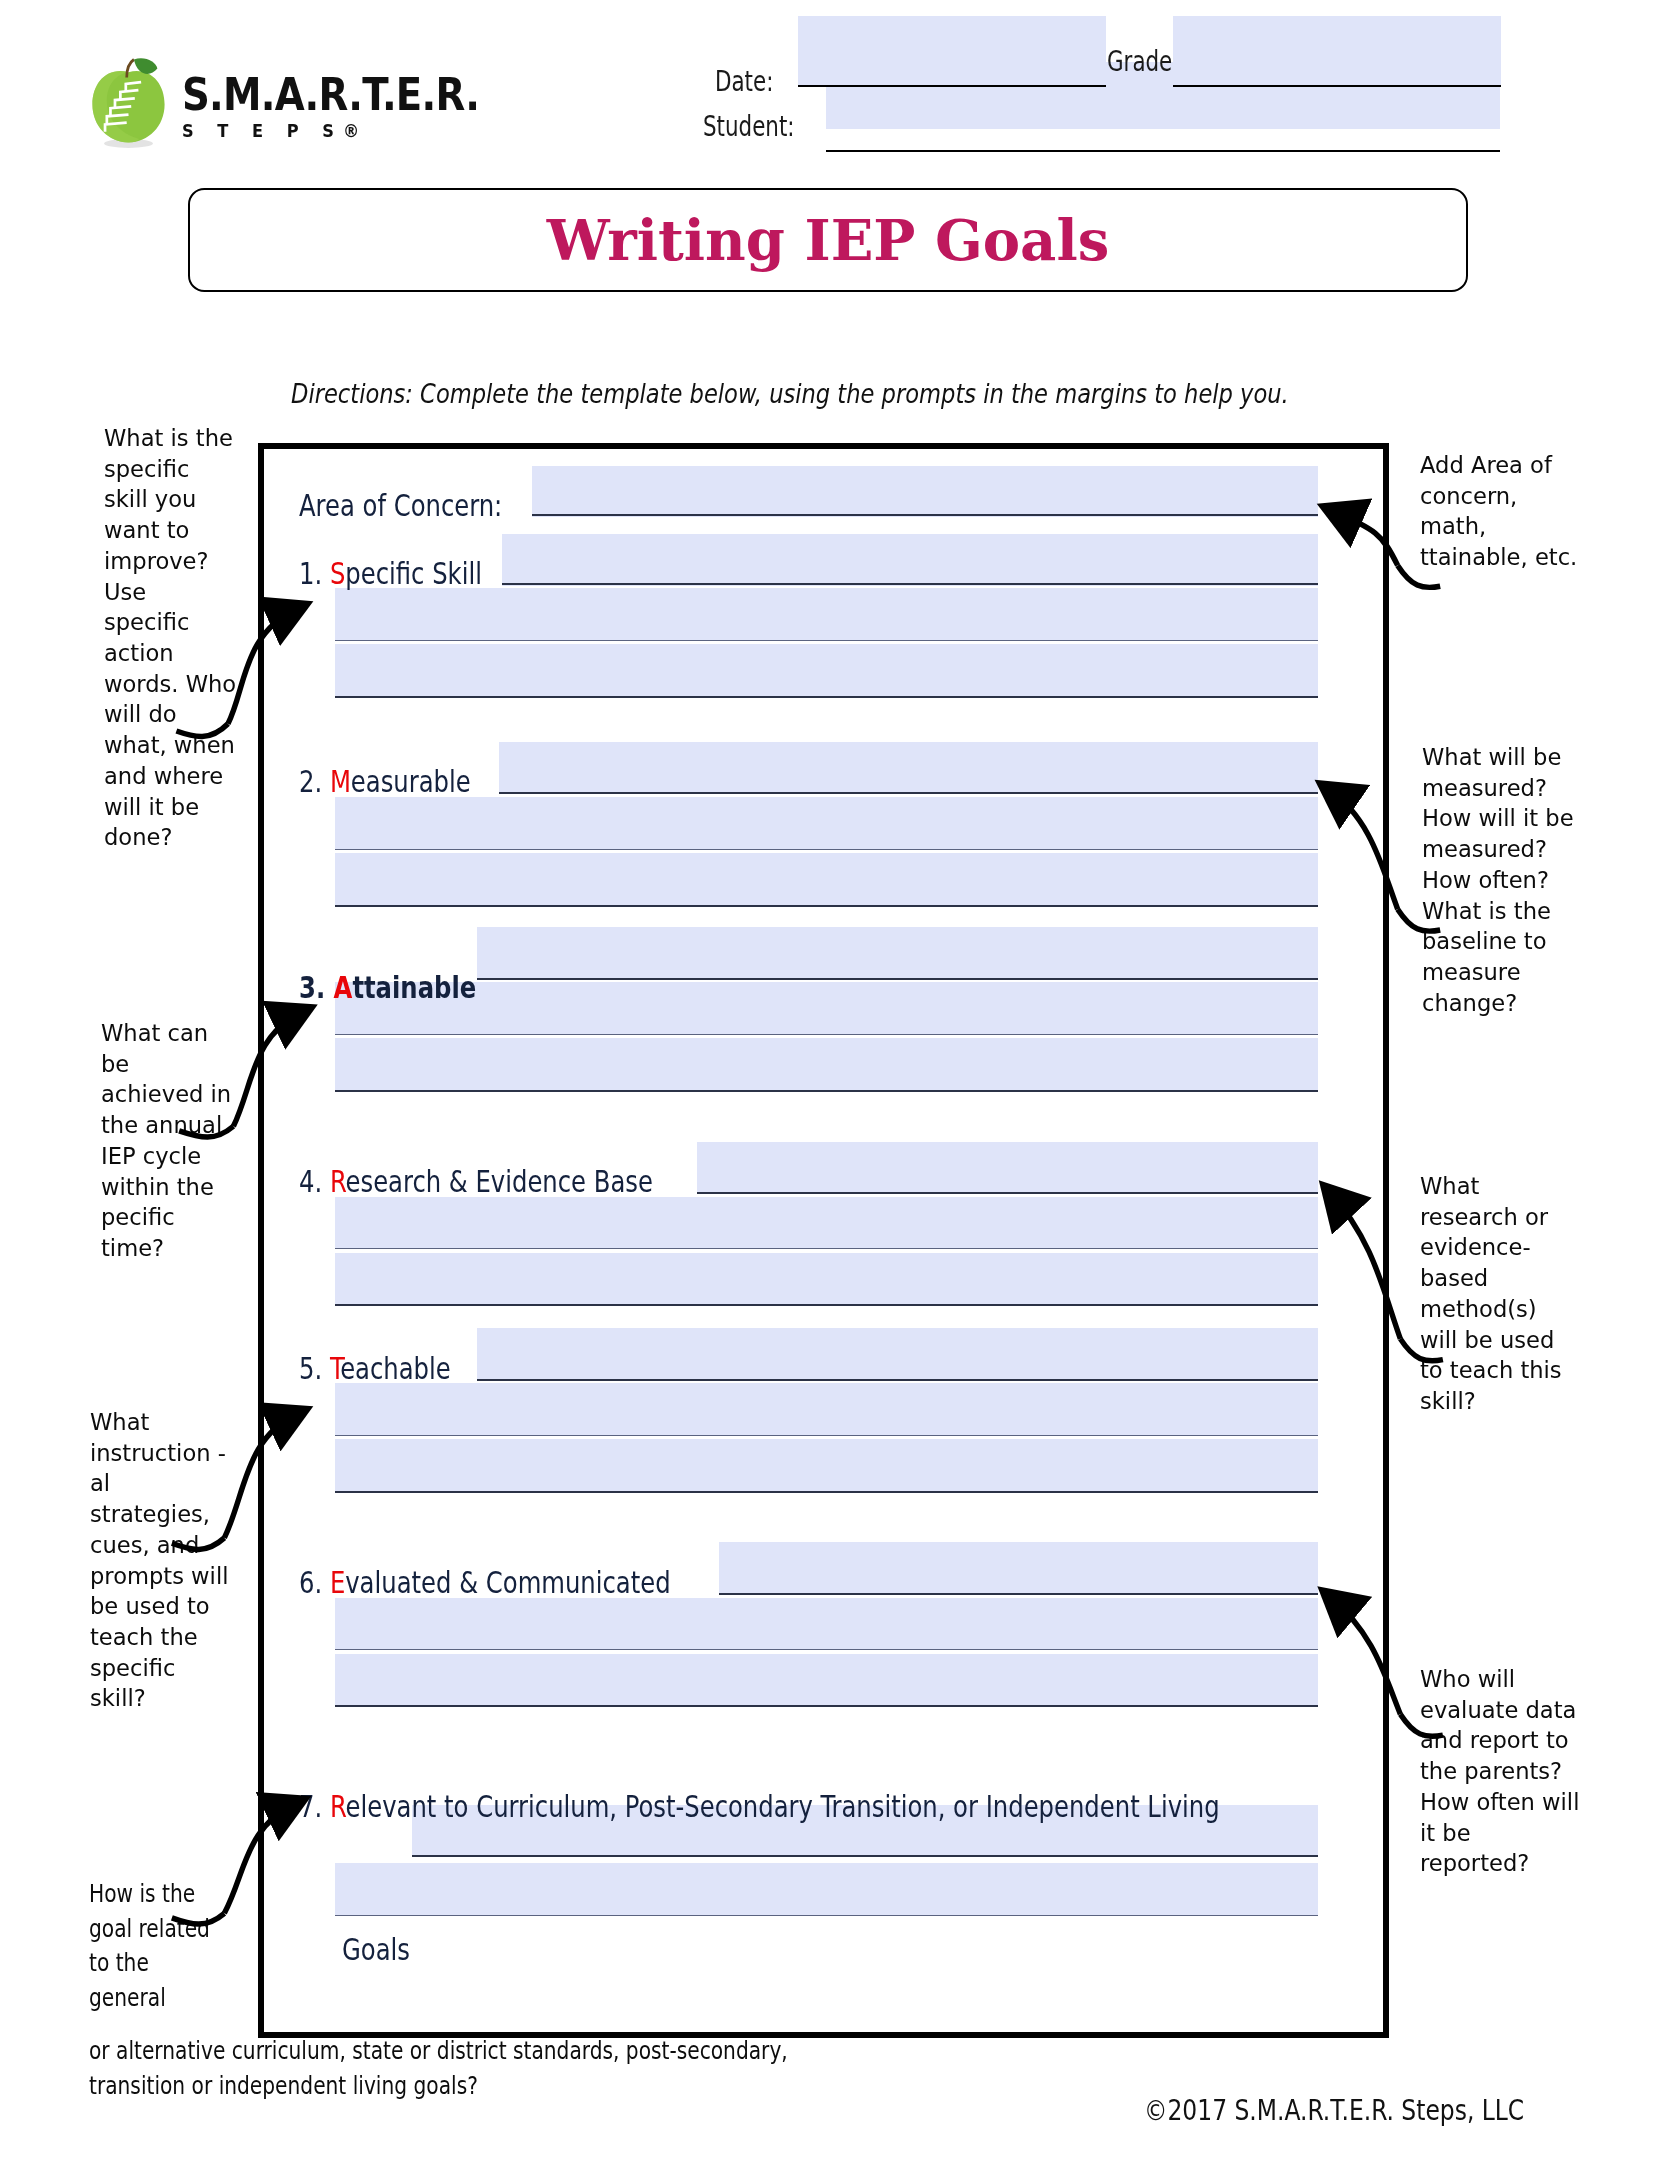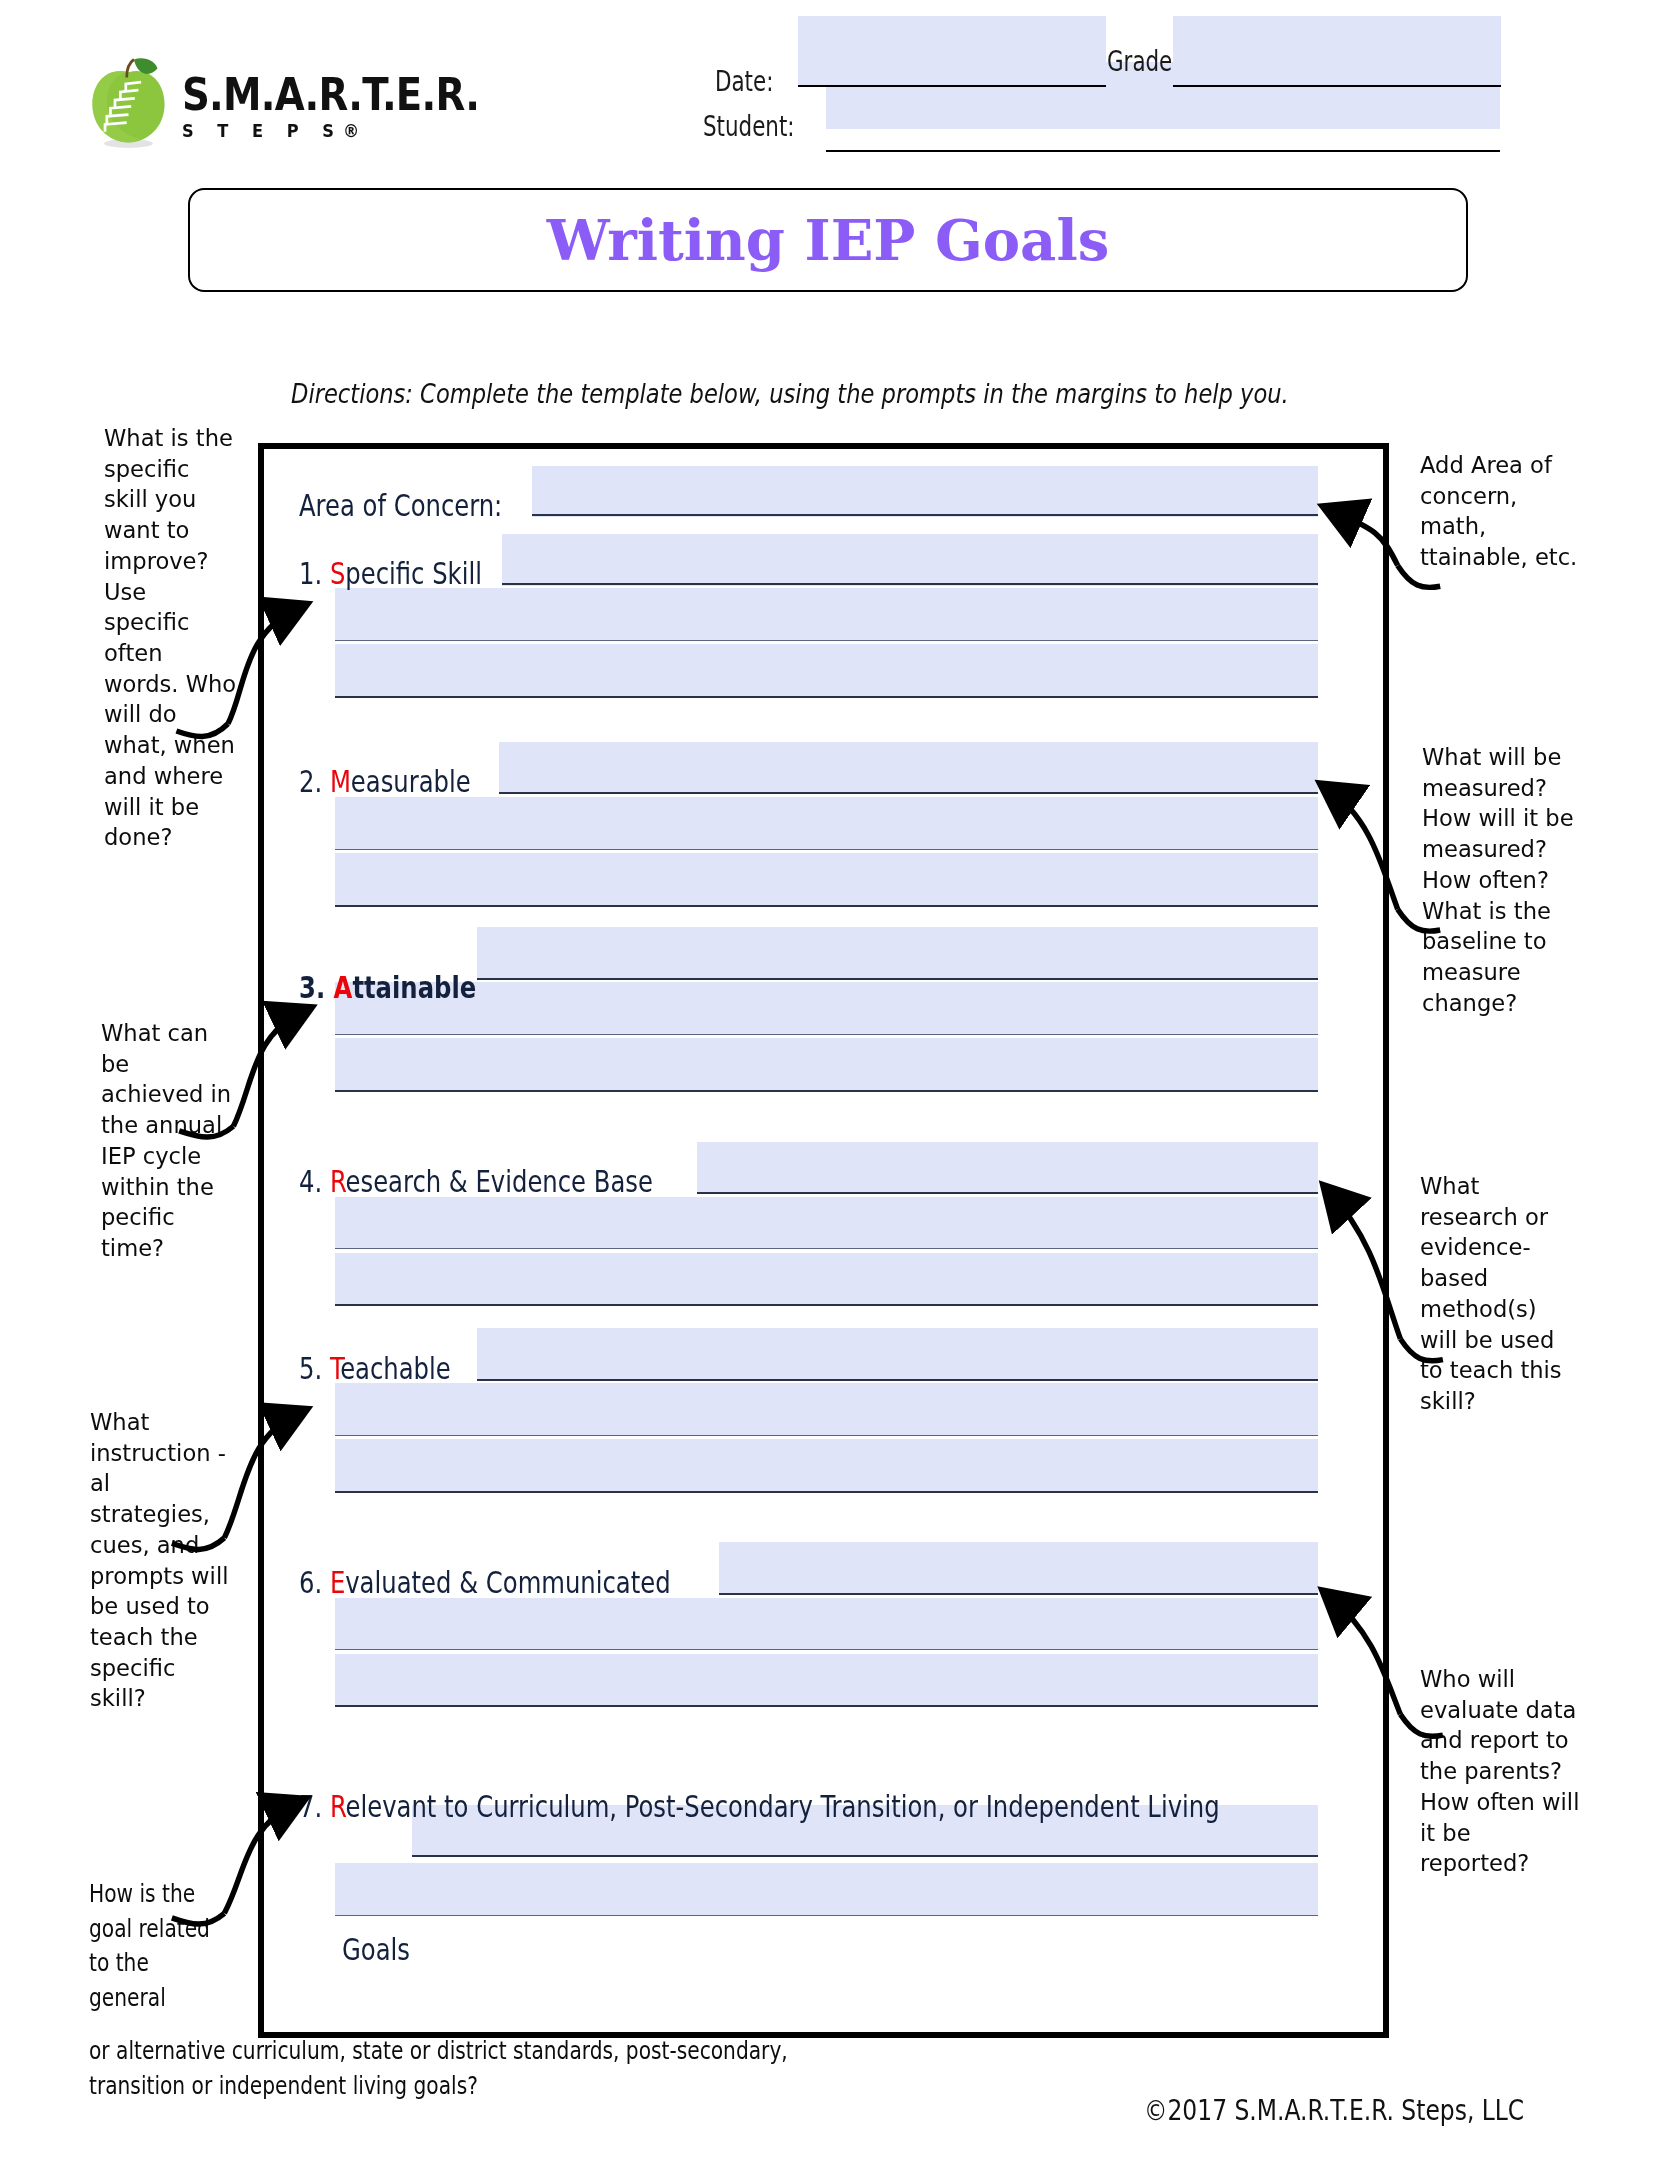--- a/index.html
+++ b/index.html
@@ -40,21 +40,21 @@
 
   
   .titlebox{
     position:absolute;left:188px;top:188px;width:1276px;height:100px;
     border:2.7px solid #000;border-radius:16.3px;
     display:flex;align-items:center;justify-content:center;
   }
   .titlebox h1{
     margin:16px;
     font-family:"DejaVu Serif","Liberation Serif",serif;
-    font-weight:bold;font-size:56px;color:#8b5cf6;letter-spacing:0px;
+    font-weight:bold;font-size:56px;color:#be185d;letter-spacing:0px;
   }
 
   
   .directions{
     position:absolute;left:291px;top:378px;width:1131px;
     font-family:"DejaVu Sans Condensed","Liberation Sans",sans-serif;
     font-style:italic;font-size:27px;color:#111;
     transform:scaleX(0.93);transform-origin:left top;
   }
 
@@ -251,21 +251,21 @@
       <span>7.</span>
       <span class="cap">R</span><span>elevant to Curriculum, Post-Secondary Transition, or Independent Living</span>
     </span>
   </div>
   <div style="position:absolute;left:342px;top:1932px;">
     <span class="flabel" style="position:static;display:inline-block;">Goals</span>
   </div>
   <div class="fline" style="left:412px;top:1855px;width:906px;"></div>
   <div class="fline thin" style="left:335px;top:1915px;width:983px;"></div>
 
-  <div class="prompt" style="left:104px;top:423px;width:134px;">What is the specific skill you want to improve? Use specific often words. Who will do what, when and where will it be done?</div>
+  <div class="prompt" style="left:104px;top:423px;width:134px;">What is the specific skill you want to improve? Use specific action words. Who will do what, when and where will it be done?</div>
   <div class="prompt" style="left:101px;top:1018px;width:136px;">What can be achieved in the annual IEP cycle within the pecific time?</div>
   <div class="prompt" style="left:90px;top:1407px;width:143px;">What instruction -al strategies, cues, and prompts will be used to teach the specific skill?</div>
   <div class="prompt-cond" style="left:89px;top:1877px;width:152px;">How is the goal related to the general</div>
   <div class="prompt-cond" style="left:89px;top:2034px;width:850px;">or alternative curriculum, state or district standards, post-secondary, transition or independent living goals?</div>
 
   <div class="prompt" style="left:1420px;top:450px;width:163px;">Add Area of concern, math, ttainable, etc.</div>
   <div class="prompt" style="left:1422px;top:742px;width:161px;">What will be measured? How will it be measured? How often? What is the baseline to measure change?</div>
   <div class="prompt" style="left:1420px;top:1171px;width:156px;">What research or evidence-based method(s) will be used to teach this skill?</div>
   <div class="prompt" style="left:1420px;top:1664px;width:161px;">Who will evaluate data and report to the parents? How often will it be reported?</div>
 

